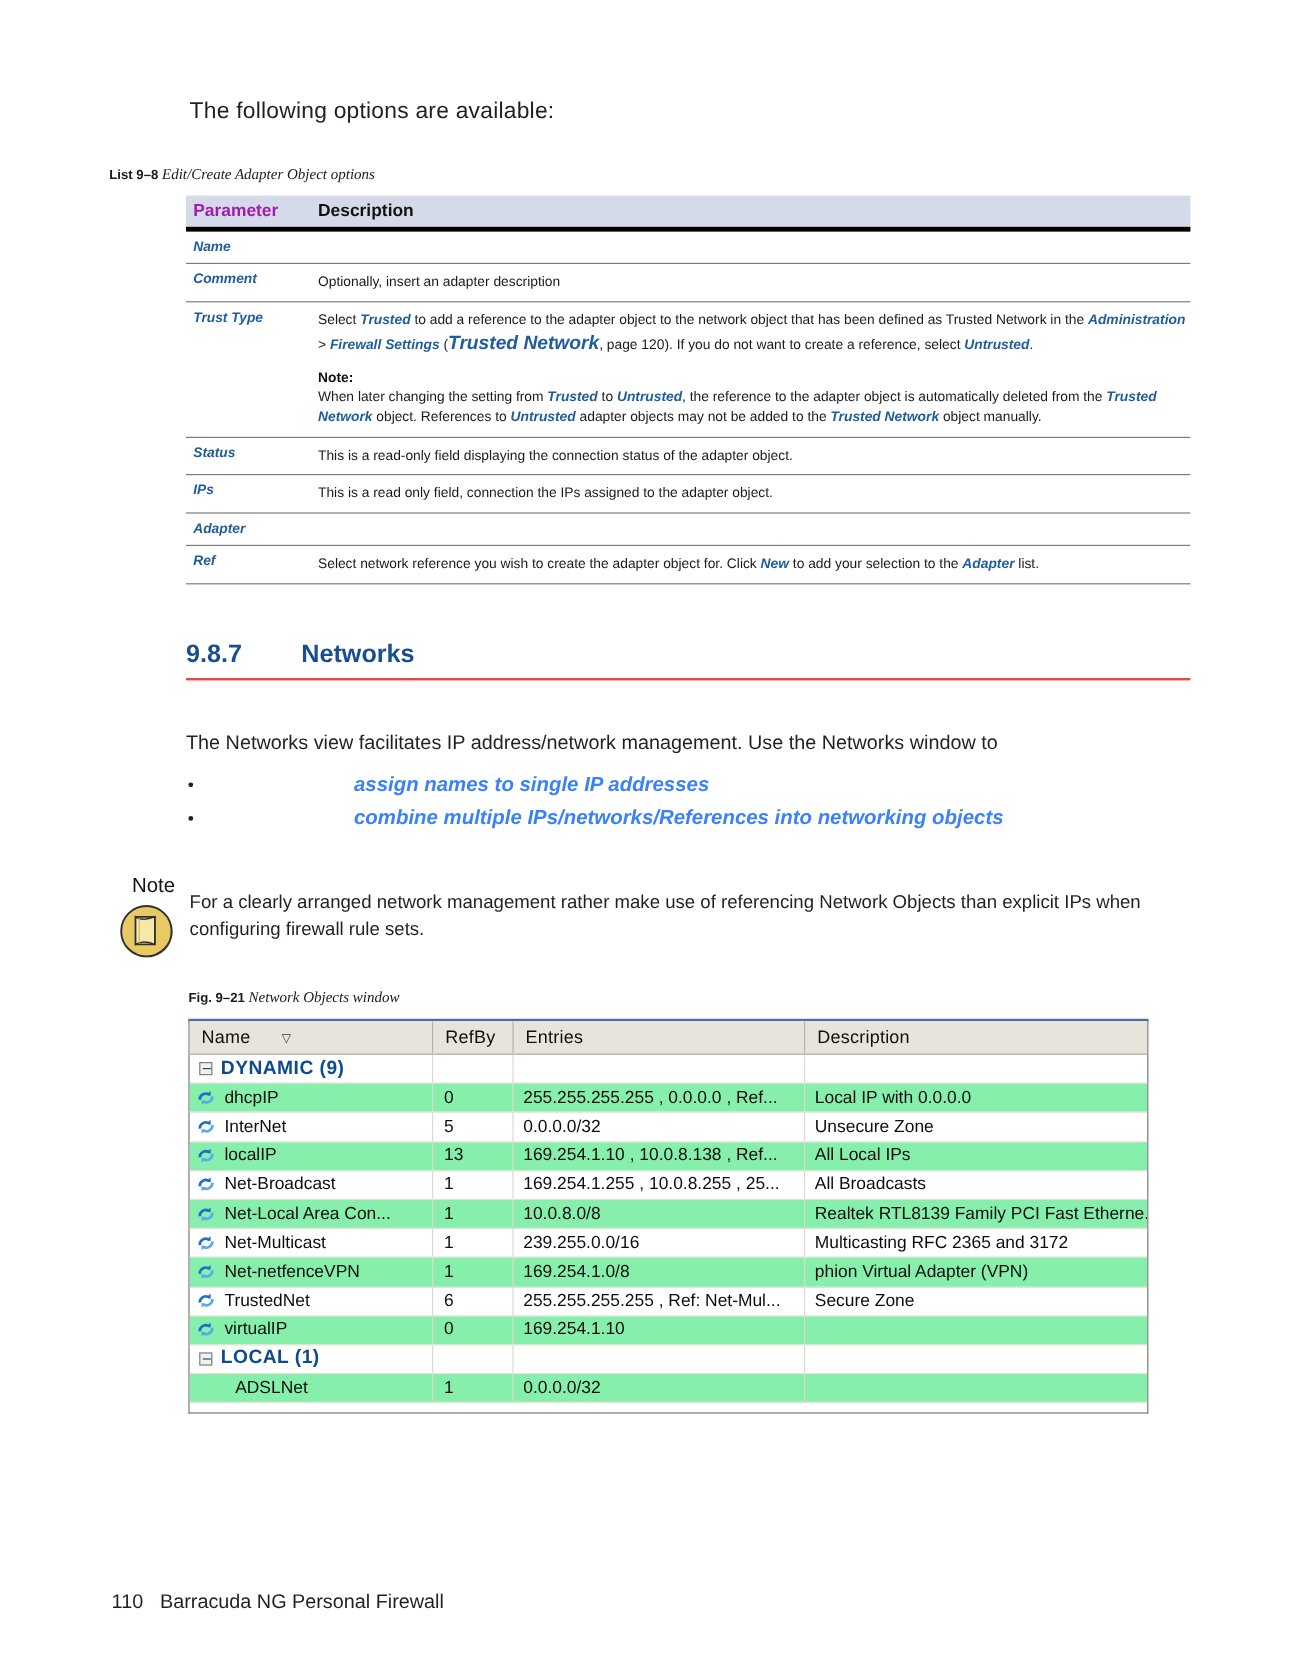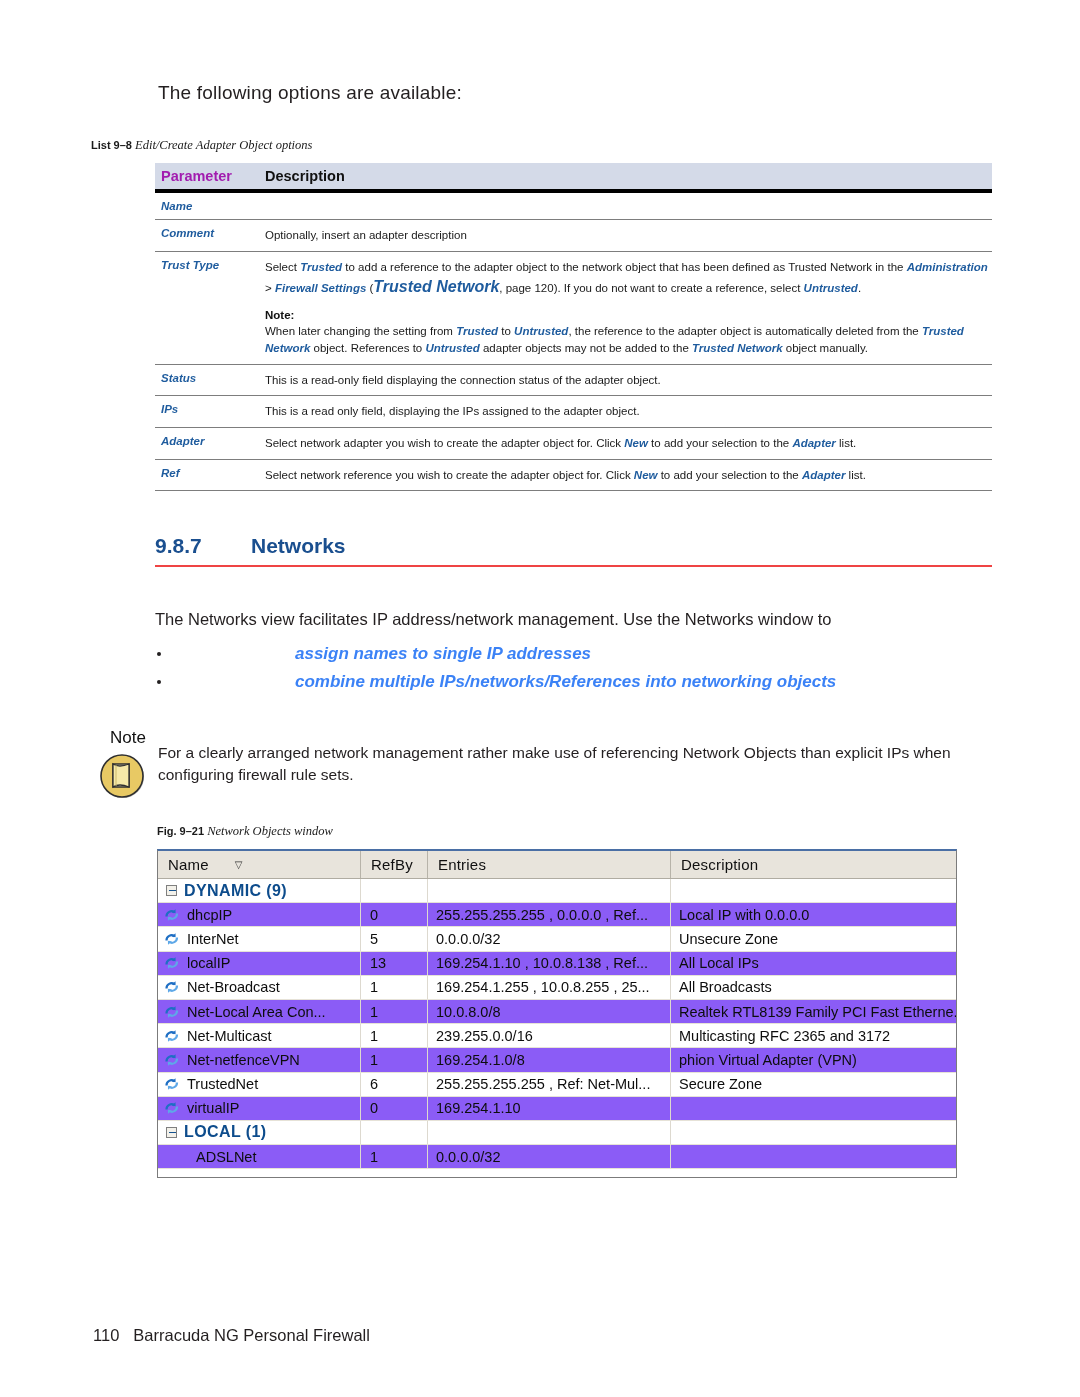--- a/index.html
+++ b/index.html
@@ -137,21 +137,21 @@
   .gh.c-ref  { width:67px;  flex:0 0 67px; }
   .gh.c-ent  { width:243px; flex:0 0 243px; }
   .gh.c-desc { flex:1 1 auto; border-right:none; }
   .sort-mark { margin-left:26px; font-size:10px; color:#333; }
   .gh-gutter { width:11px; flex:0 0 11px; border-right:1px solid #b7b3a9; }
 
   .grow {
     display:flex; height:24.2px; align-items:center;
     border-bottom:1px solid #e6e2d7;
   }
-  .grow.alt { background:#8b5cf6; }
+  .grow.alt { background:#86efac; }
   .grow .cell {
     height:100%; display:flex; align-items:center;
     font-size:14.5px; color:#0d0d0d;
     border-right:1px solid #ddd9cf;
     white-space:nowrap; overflow:hidden;
   }
   .cell.c-name { width:203px; flex:0 0 203px; padding-left:4px; }
   .cell.c-ref  { width:67px;  flex:0 0 67px; padding-left:9px; }
   .cell.c-ent  { width:243px; flex:0 0 243px; padding-left:8px; }
   .cell.c-desc { flex:1 1 auto; padding-left:8px; border-right:none; }
@@ -215,26 +215,25 @@
       </div>
     </div>
 
     <div class="prow">
       <div class="pcol1">Status</div>
       <div class="pcol2">This is a read-only field displaying the connection status of the adapter object.</div>
     </div>
 
     <div class="prow">
       <div class="pcol1">IPs</div>
-      <div class="pcol2">This is a read only field, displaying the IPs assigned to the adapter object.</div>
+      <div class="pcol2">This is a read only field, connection the IPs assigned to the adapter object.</div>
     </div>
 
     <div class="prow">
       <div class="pcol1">Adapter</div>
-      <div class="pcol2"><span>Select network adapter you wish to create the adapter object for. Click </span><span class="b">New</span><span> to add your selection to the </span><span class="b">Adapter</span><span> list.</span></div>
     </div>
 
     <div class="prow">
       <div class="pcol1">Ref</div>
       <div class="pcol2"><span>Select network reference you wish to create the adapter object for. Click </span><span class="b">New</span><span> to add your selection to the </span><span class="b">Adapter</span><span> list.</span></div>
     </div>
   </div>
 
   <div class="sec-head">
     <span class="num">9.8.7</span><span class="ttl">Networks</span>

